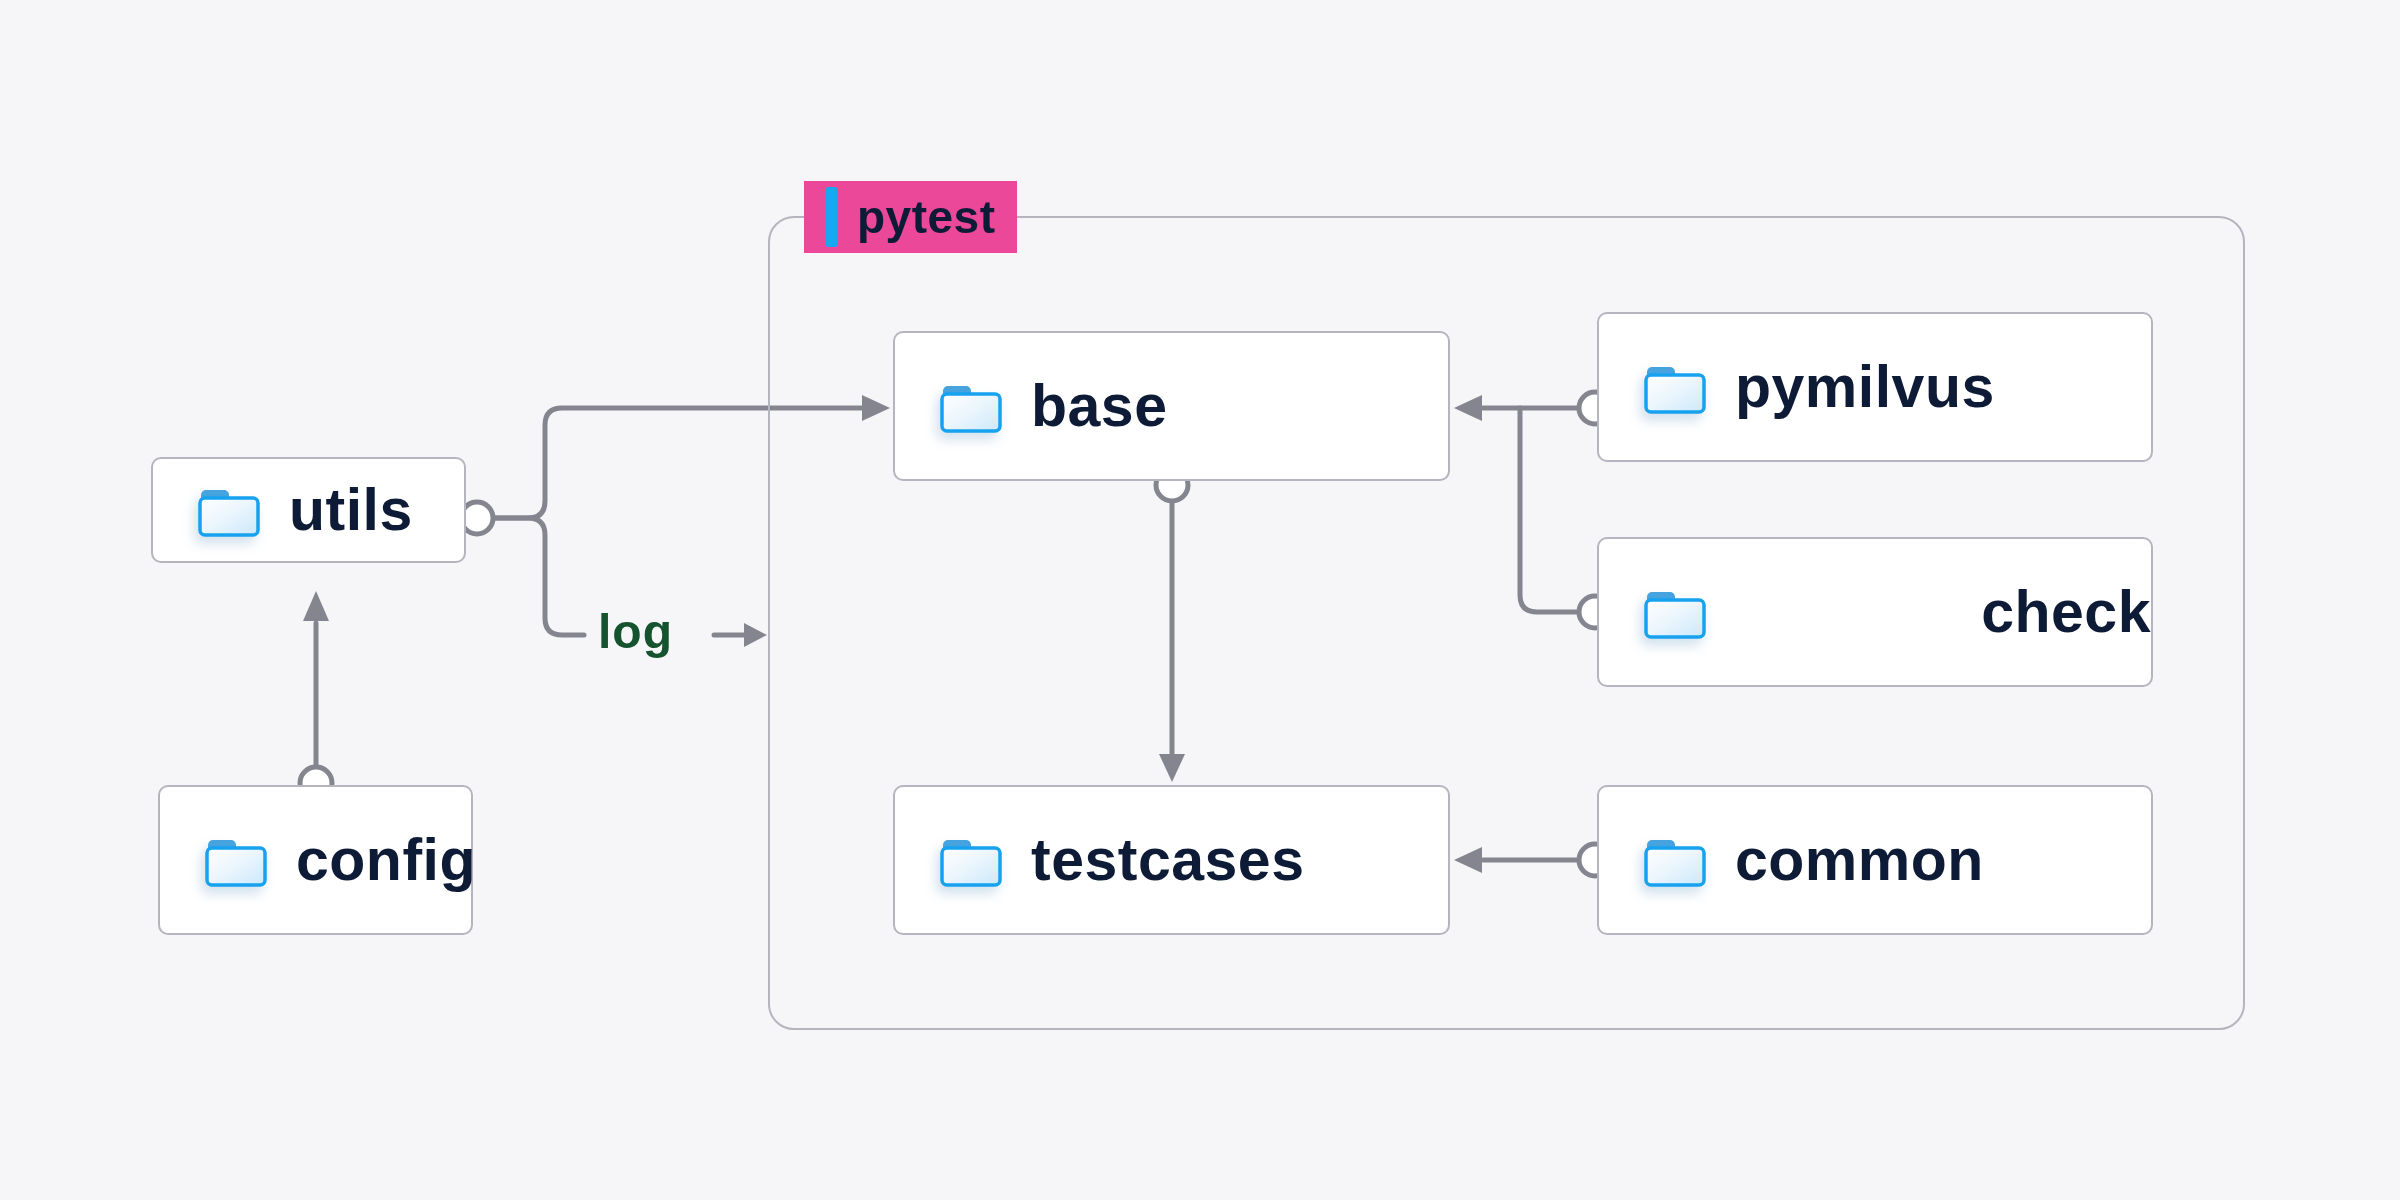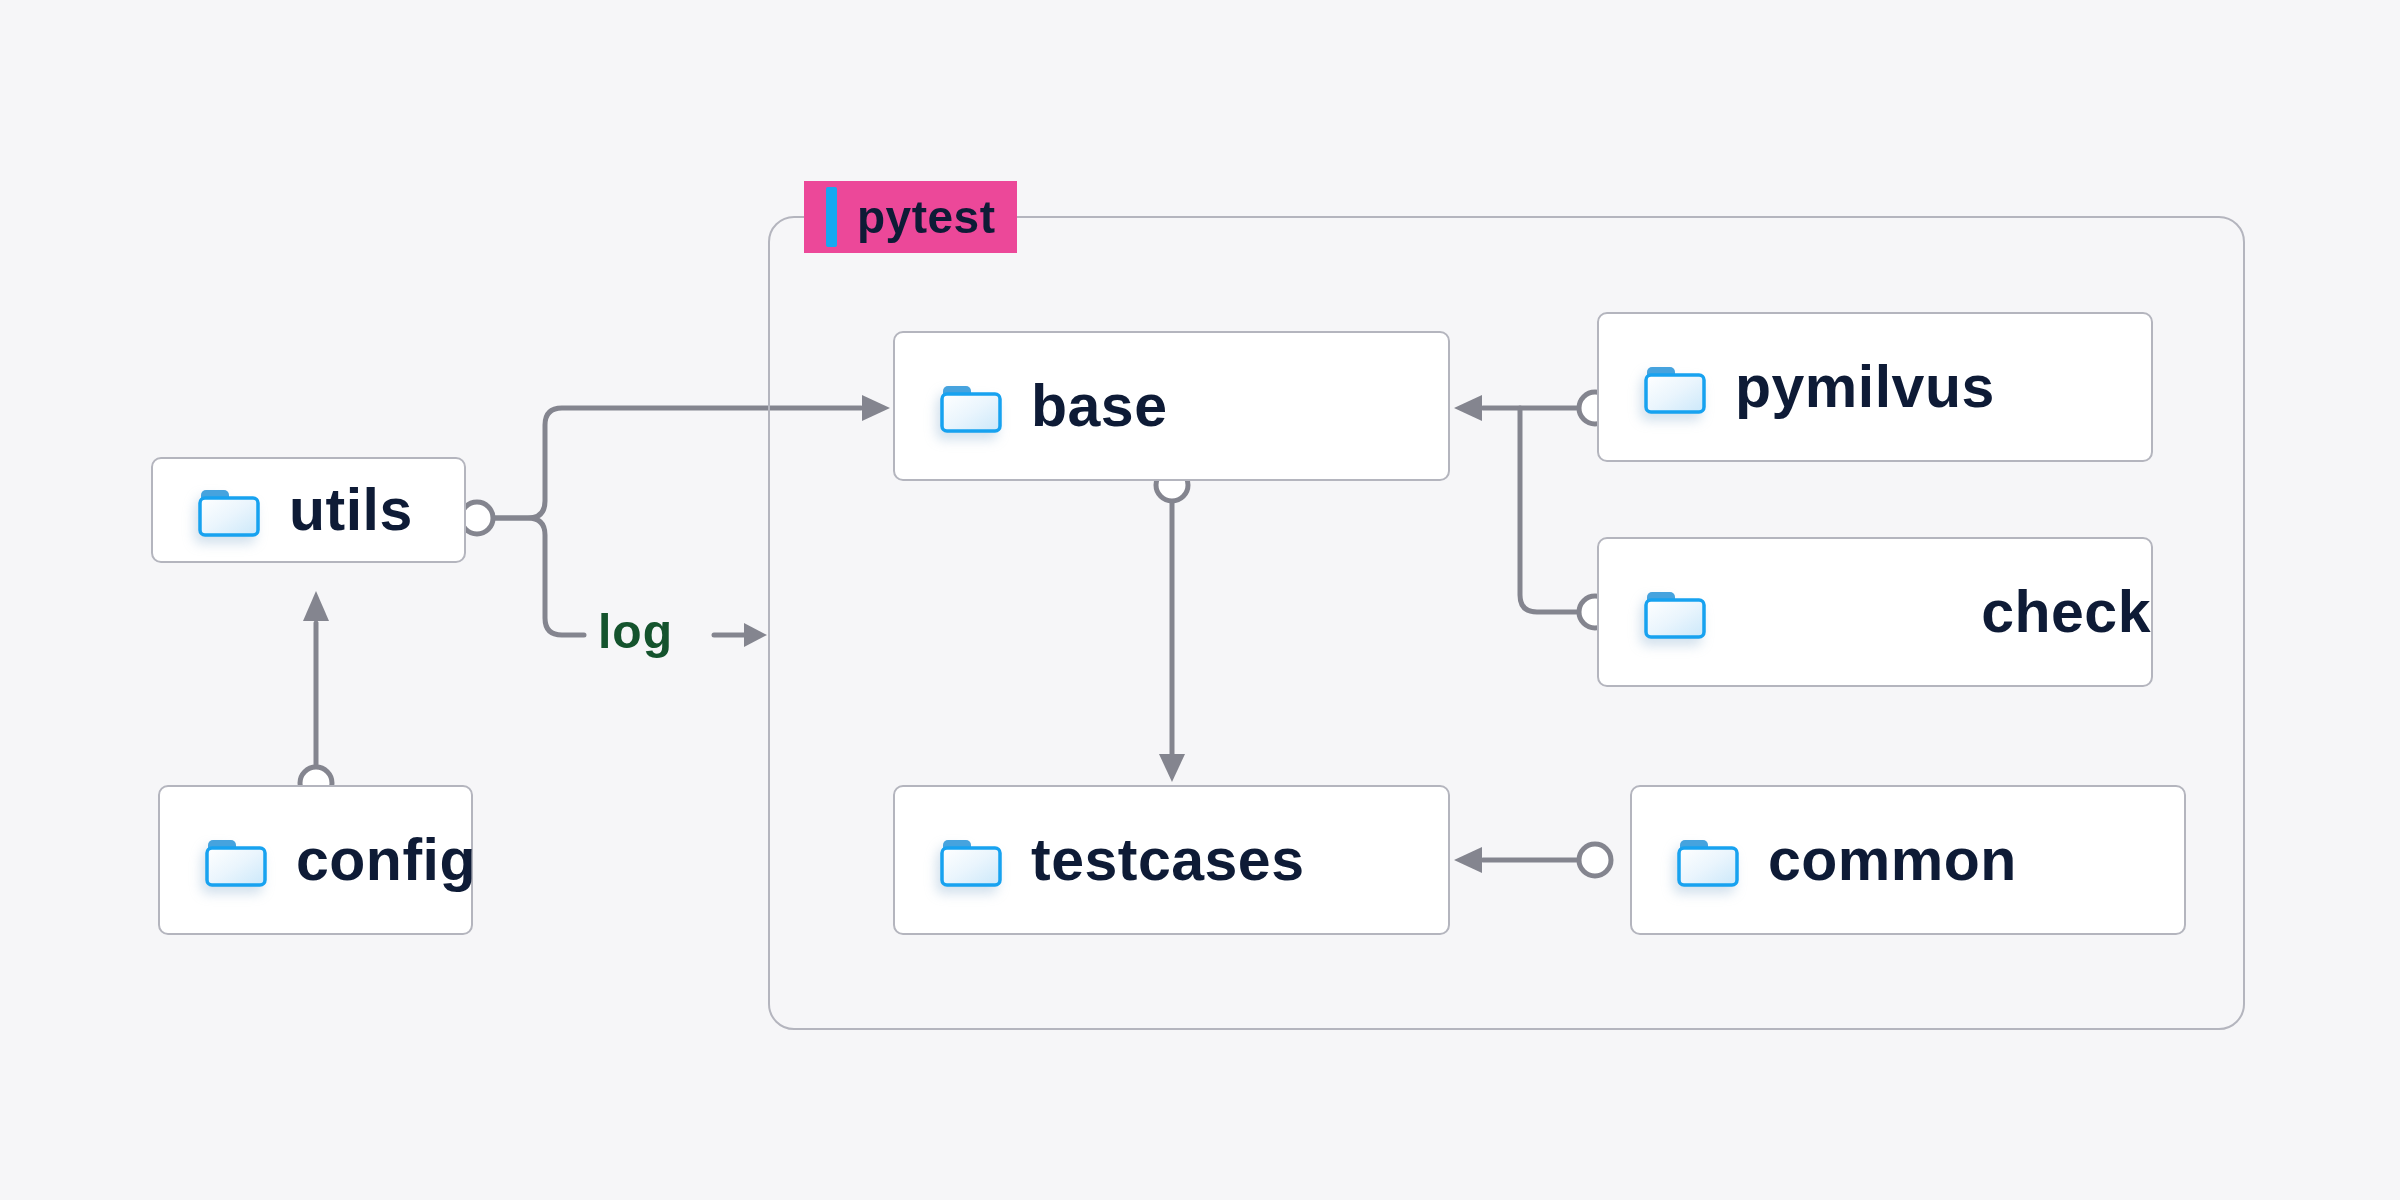--- a/index.html
+++ b/index.html
@@ -74,21 +74,21 @@
     width:64px;height:56px;
     display:block;
     filter:drop-shadow(-4px 7px 6px rgba(110,155,195,0.30));
   }
   .node-utils    {left:151px; top:443px; width:315px; height:106px;margin-top:14px;}
   .node-config   {left:158px; top:785px; width:315px; height:150px;}
   .node-base     {left:893px; top:331px; width:557px; height:150px;}
   .node-pymilvus {left:1597px;top:312px; width:556px; height:150px;}
   .node-check    {left:1597px;top:537px; width:556px; height:150px;justify-content:space-between;}
   .node-testcases{left:893px; top:785px; width:557px; height:150px;}
-  .node-common   {left:1597px;top:785px; width:556px; height:150px;margin-left:33px;}
+  .node-common   {left:1597px;top:785px; width:556px; height:150px;}
   
   .log-label{
     position:absolute;
     left:598px;top:604px;
     font-size:48px;
     font-weight:600;
     color:#14532d;
     letter-spacing:1px;
   }
   .defs-holder{position:absolute;width:0;height:0;overflow:hidden;}

